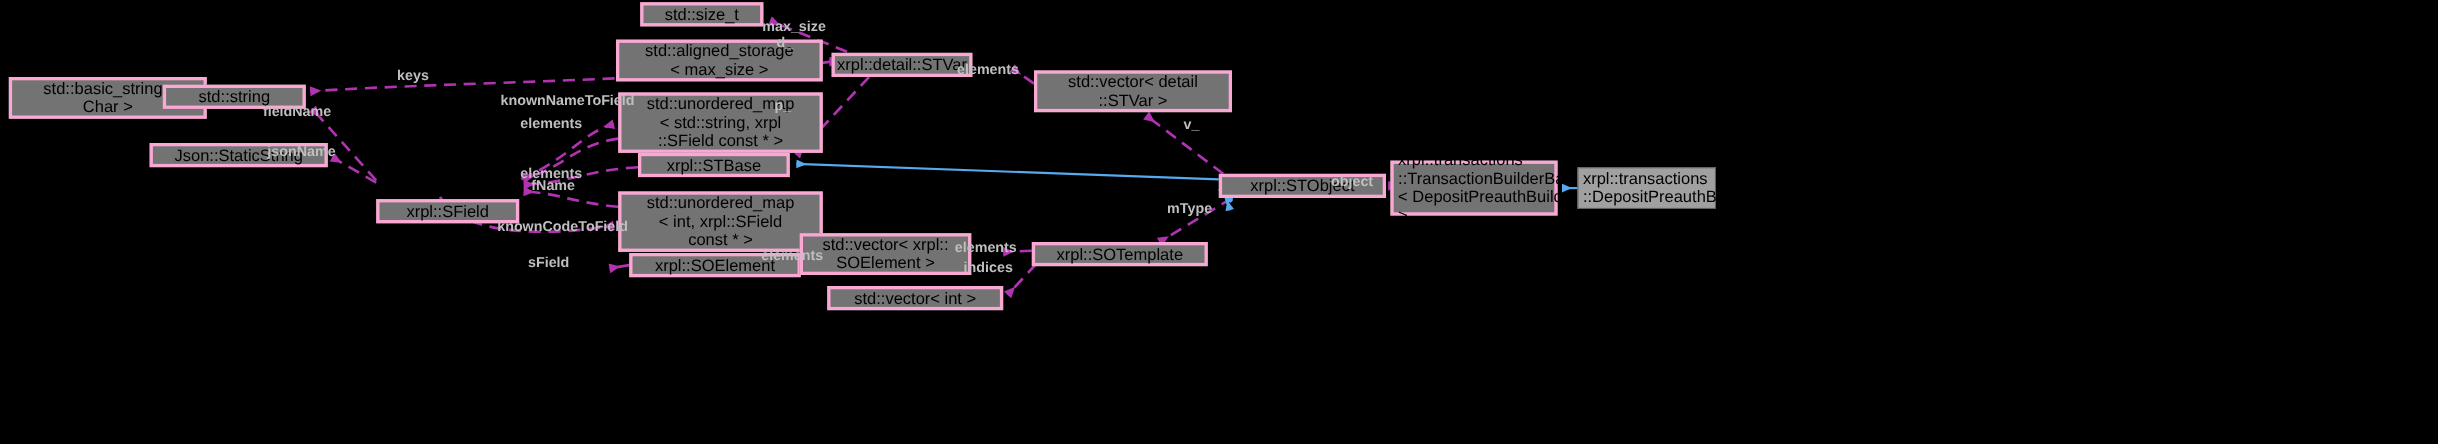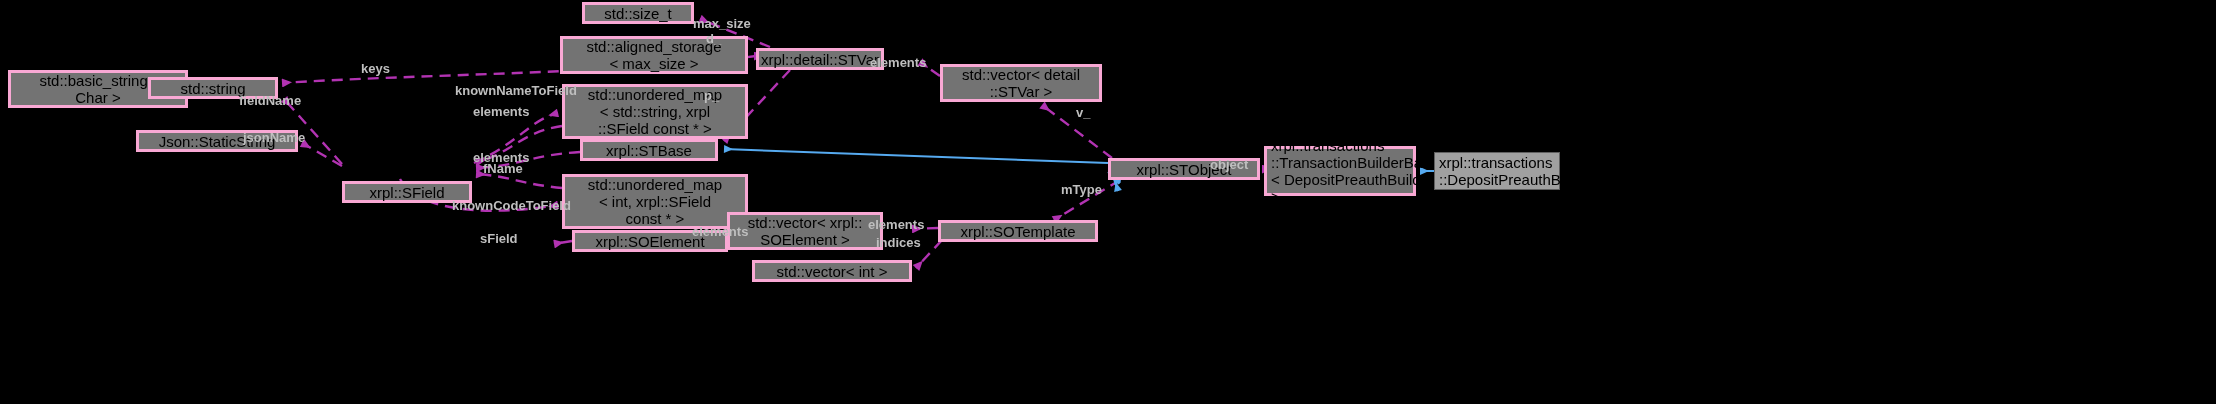--- a/index.html
+++ b/index.html
@@ -149,21 +149,21 @@
   <div class="node" style="left:580px; top:139px; width:138px; height:22px;">xrpl::STBase</div>
 
   <div class="node" style="left:562px; top:174px; width:186px; height:55px;">std::unordered_map
 &lt; int, xrpl::SField
 const * &gt;</div>
 
   <div class="node" style="left:572px; top:230px; width:156px; height:22px;">xrpl::SOElement</div>
 
   <div class="node" style="left:756px; top:48px;  width:128px; height:22px;">xrpl::detail::STVar</div>
 
-  <div class="node" style="left:940px; top:64px;  width:162px; height:38px;">std::vector&lt; detail
+  <div class="node" style="left:940px; top:64px;  width:180px; height:38px;">std::vector&lt; detail
 ::STVar &gt;</div>
 
   <div class="node" style="left:727px; top:212px; width:156px; height:38px;">std::vector&lt; xrpl::
 SOElement &gt;</div>
 
   <div class="node" style="left:752px; top:260px; width:160px; height:22px;">std::vector&lt; int &gt;</div>
 
   <div class="node" style="left:938px; top:220px; width:160px; height:22px;">xrpl::SOTemplate</div>
 
 

